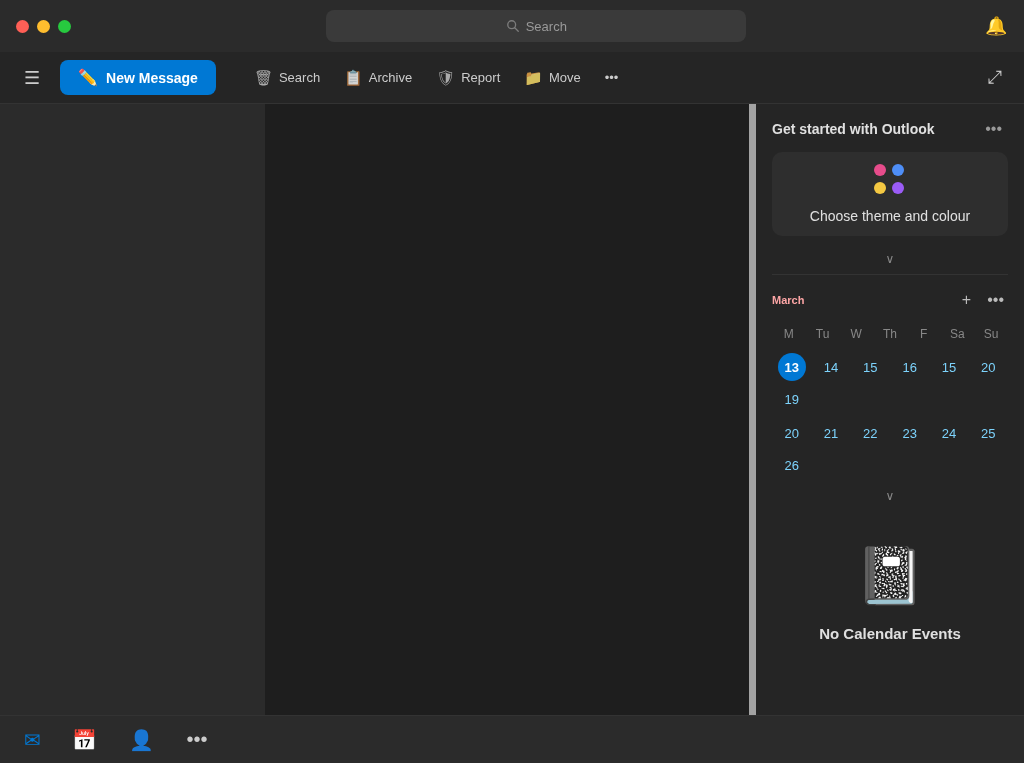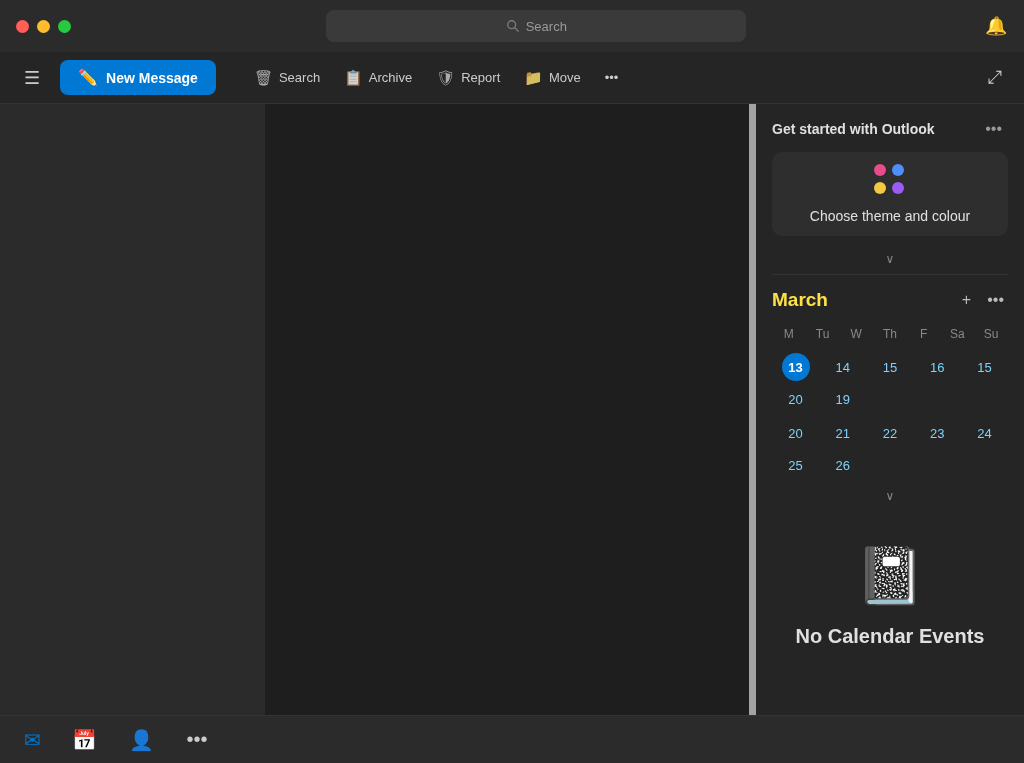--- a/index.html
+++ b/index.html
@@ -220,23 +220,23 @@
     
     .calendar-section {
       padding: 14px 16px;
     }
     .calendar-header {
       display: flex;
       align-items: center;
       margin-bottom: 12px;
     }
     .calendar-month {
-      font-size: 19px;
+      font-size: 11px;
       font-weight: 600;
-      color: #fde047;
+      color: #fca5a5;
       flex: 1;
     }
     .calendar-controls {
       display: flex;
       gap: 8px;
     }
     .cal-btn {
       background: none;
       border: none;
       color: #bbb;
@@ -253,21 +253,21 @@
       margin-bottom: 6px;
     }
     .cal-day-name {
       text-align: center;
       font-size: 12px;
       color: #888;
       padding: 4px 0;
     }
     .cal-week {
       display: grid;
-      grid-template-columns: repeat(5, 1fr);
+      grid-template-columns: repeat(6, 1fr);
       margin-bottom: 2px;
     }
     .cal-day-cell {
       text-align: center;
       font-size: 13px;
       color: #7dd3fc;
       padding: 5px 2px;
       border-radius: 50%;
       width: 28px;
       height: 28px;
@@ -298,21 +298,21 @@
       flex-direction: column;
       align-items: center;
       text-align: center;
     }
     .calendar-emoji {
       font-size: 56px;
       margin-bottom: 16px;
       filter: grayscale(20%);
     }
     .no-events-title {
-      font-size: 20px;
+      font-size: 15px;
       font-weight: 600;
       color: #e0e0e0;
       margin-bottom: 8px;
     }
     .no-events-subtitle {
       font-size: 13px;
       color: #888;
       line-height: 1.4;
     }
 

